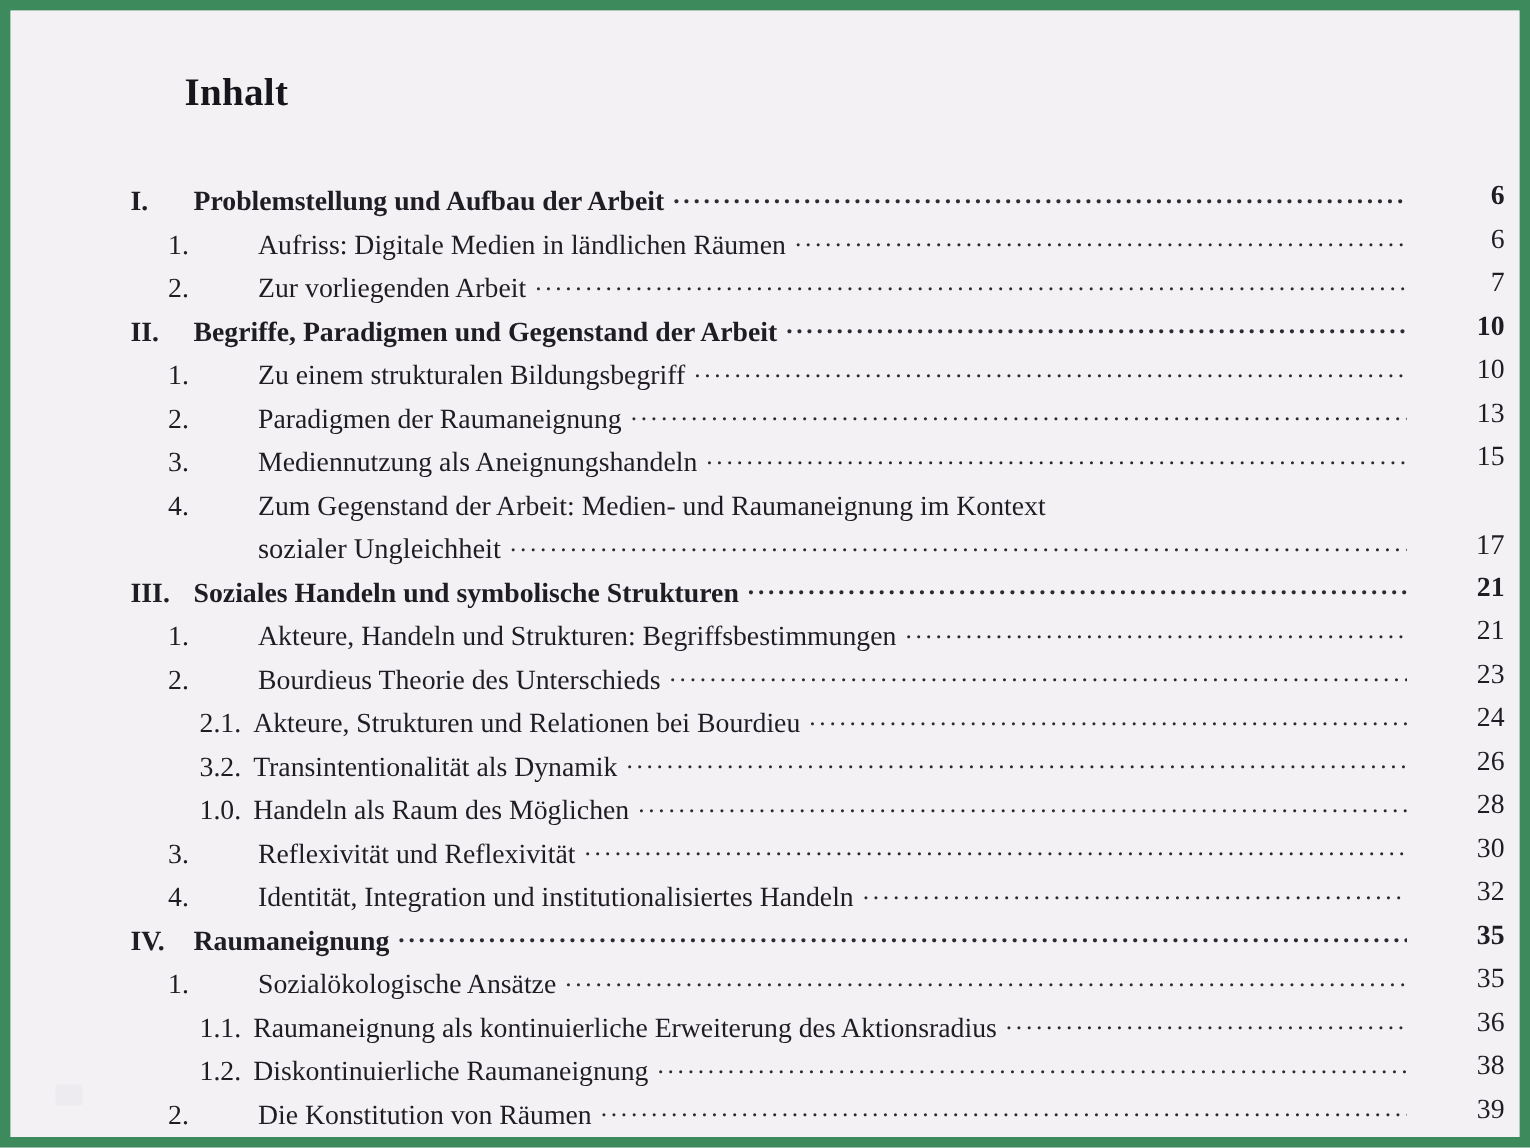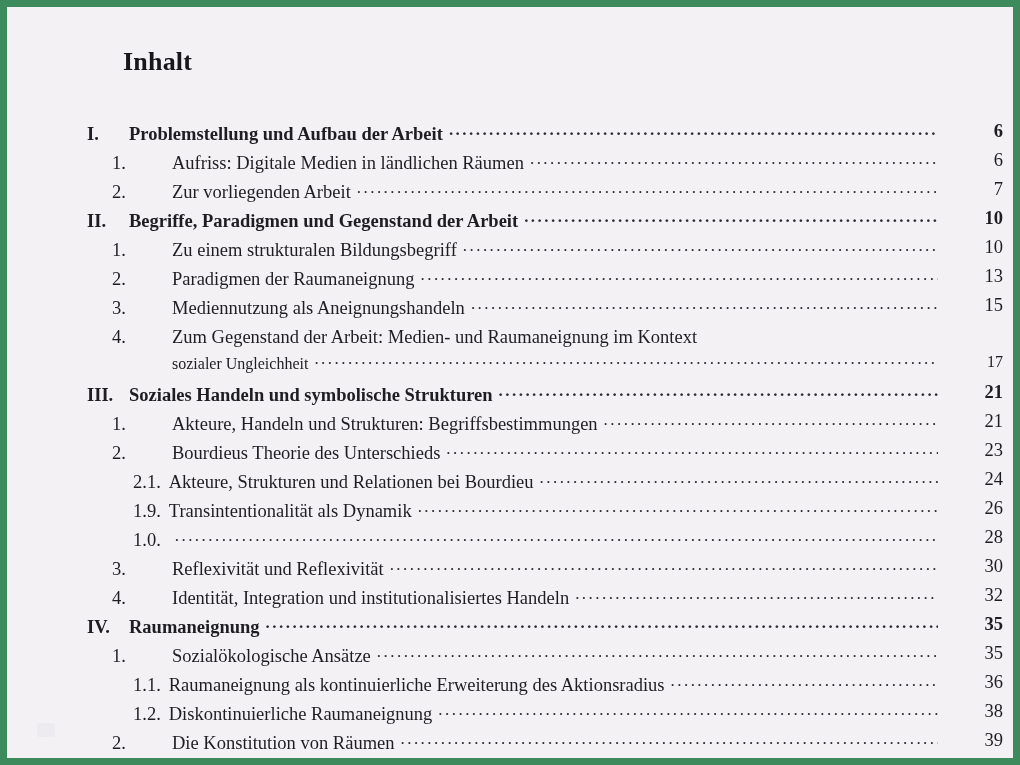--- a/index.html
+++ b/index.html
@@ -89,21 +89,21 @@
   .lvl2 .num {
     width: 60px;
     flex: 0 0 60px;
     white-space: nowrap;
   }
 
   
   .lvl2cont {
     font-family: "Liberation Serif", serif;
     font-weight: normal;
-    font-size: 16px;
+    font-size: 19px;
     height: 29px;
     padding-left: 105px;
   }
   .lvl2cont .num {
     width: 60px;
     flex: 0 0 60px;
   }
 
   
   .lvl3 {
@@ -266,28 +266,29 @@
           <span class="page-num">23</span>
         </div>
         <div class="toc-row lvl3">
           <span class="num">2.1.</span>
           <span class="label">Akteure, Strukturen und Relationen bei Bourdieu</span>
           <span class="gap"></span>
           <span class="leader"></span>
           <span class="page-num">24</span>
         </div>
         <div class="toc-row lvl3">
-          <span class="num">1.9.</span>
+          <span class="num">3.2.</span>
           <span class="label">Transintentionalität als Dynamik</span>
           <span class="gap"></span>
           <span class="leader"></span>
           <span class="page-num">26</span>
         </div>
         <div class="toc-row lvl3">
           <span class="num">1.0.</span>
+          <span class="label">Handeln als Raum des Möglichen</span>
           <span class="gap"></span>
           <span class="leader"></span>
           <span class="page-num">28</span>
         </div>
         <div class="toc-row lvl2">
           <span class="num">3.</span>
           <span class="label">Reflexivität und Reflexivität</span>
           <span class="gap"></span>
           <span class="leader"></span>
           <span class="page-num">30</span>

